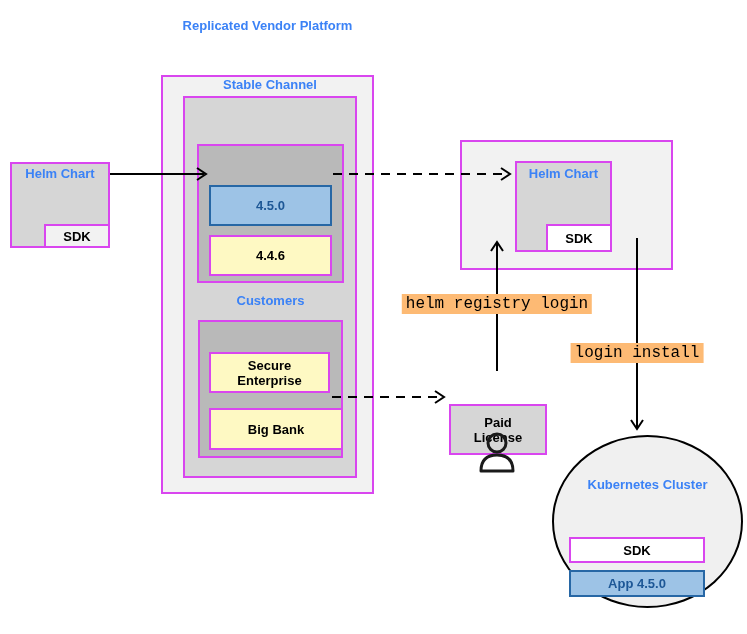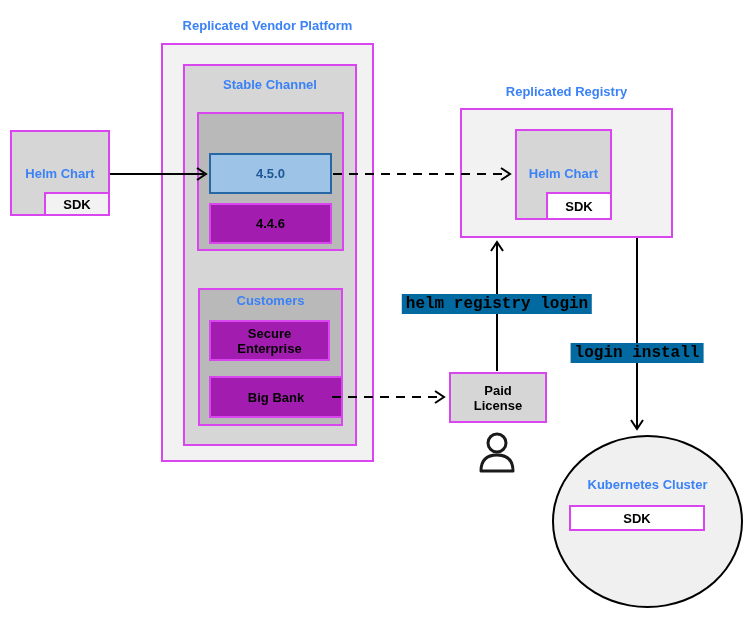--- a/index.html
+++ b/index.html
@@ -1,30 +1,30 @@
 <!DOCTYPE html>
 <html><head>
 <meta charset="utf-8">
 <style>
   html,body{margin:0;padding:0;background:#ffffff;}
   .canvas{position:relative;width:747px;height:634px;background:#ffffff;overflow:hidden;
           font-family:"Liberation Sans",sans-serif;}
-  .box{position:absolute;border:2px solid #d946ef;box-sizing:border-box;z-index:1;}
+  .box{position:absolute;border:2px solid #d946ef;box-sizing:border-box;z-index:1;margin-top:32px;}
   .fill-light{background:#f2f2f2;}
   .fill-med{background:#d6d6d6;}
   .fill-dark{background:#b9b9b9;}
-  .fill-offwhite{background:#a21caf;}
+  .fill-offwhite{background:#fef9c3;}
   .fill-white{background:#ffffff;}
   .blue{background:#9dc3e6;border-color:#2767a5;color:#1d5796;}
   .lbl{position:absolute;font-weight:bold;font-size:13px;line-height:15px;text-align:center;
        color:#3b82f6;z-index:1;}
   .flexc{display:flex;align-items:center;justify-content:center;font-weight:bold;font-size:13px;
          line-height:15px;text-align:center;}
-  .mono{position:absolute;font-family:"Liberation Mono",monospace;font-weight:bold;font-size:16px;
-        line-height:18px;white-space:nowrap;background:#0369a1;padding:1px 4px;
+  .mono{position:absolute;font-family:"Liberation Mono",monospace;font-weight:normal;font-size:16px;
+        line-height:18px;white-space:nowrap;background:#fdba74;padding:1px 4px;
         transform:translateX(-50%);z-index:3;color:#000;}
   .wrapnarrow{display:inline-block;max-width:84px;}
   .wrappaid{display:inline-block;max-width:58px;}
   svg.connectors{position:absolute;left:0;top:0;z-index:2;pointer-events:none;}
   .ellipse{position:absolute;border:2px solid #000;border-radius:50%;background:#f0f0f0;
            box-sizing:border-box;z-index:0;}
 </style>
 </head>
 <body>
 
@@ -54,37 +54,39 @@
   <div class="box fill-offwhite flexc" style="left:209px;top:376px;width:134px;height:42px;">
     <span>Big Bank</span>
   </div>
 
   <div class="box fill-med" style="left:10px;top:130px;width:100px;height:86px;"></div>
   <div class="lbl" style="left:10px;top:166px;width:100px;">Helm Chart</div>
   <div class="box fill-light flexc" style="left:44px;top:192px;width:66px;height:24px;">
     <span>SDK</span>
   </div>
 
-  <div class="lbl" style="left:460px;top:84px;width:213px;">Replicated Registry</div>
   <div class="box fill-light" style="left:460px;top:108px;width:213px;height:130px;"></div>
   <div class="box fill-med" style="left:515px;top:129px;width:97px;height:91px;"></div>
   <div class="lbl" style="left:515px;top:166px;width:97px;">Helm Chart</div>
   <div class="box fill-white flexc" style="left:546px;top:192px;width:66px;height:28px;">
     <span>SDK</span>
   </div>
 
   <div class="box fill-med flexc" style="left:449px;top:372px;width:98px;height:51px;">
     <span class="wrappaid">Paid License</span>
   </div>
 
 
   <div class="ellipse" style="left:552px;top:435px;width:191px;height:173px;"></div>
   <div class="lbl" style="left:552px;top:477px;width:191px;">Kubernetes Cluster</div>
   <div class="box fill-white flexc" style="left:569px;top:505px;width:136px;height:26px;">
     <span>SDK</span>
+  </div>
+  <div class="box blue flexc" style="left:569px;top:538px;width:136px;height:27px;">
+    <span>App 4.5.0</span>
   </div>
 
   <div class="mono" style="left:497px;top:294px;">helm registry login</div>
   <div class="mono" style="left:637px;top:343px;">login install</div>
 
   <svg class="connectors" width="747" height="634" viewBox="0 0 747 634">
 
     <line x1="110" y1="174" x2="204" y2="174" stroke="#000" stroke-width="2"></line>
     <path d="M197,168 L206,174 L197,180" fill="none" stroke="#000" stroke-width="2"></path>
 

